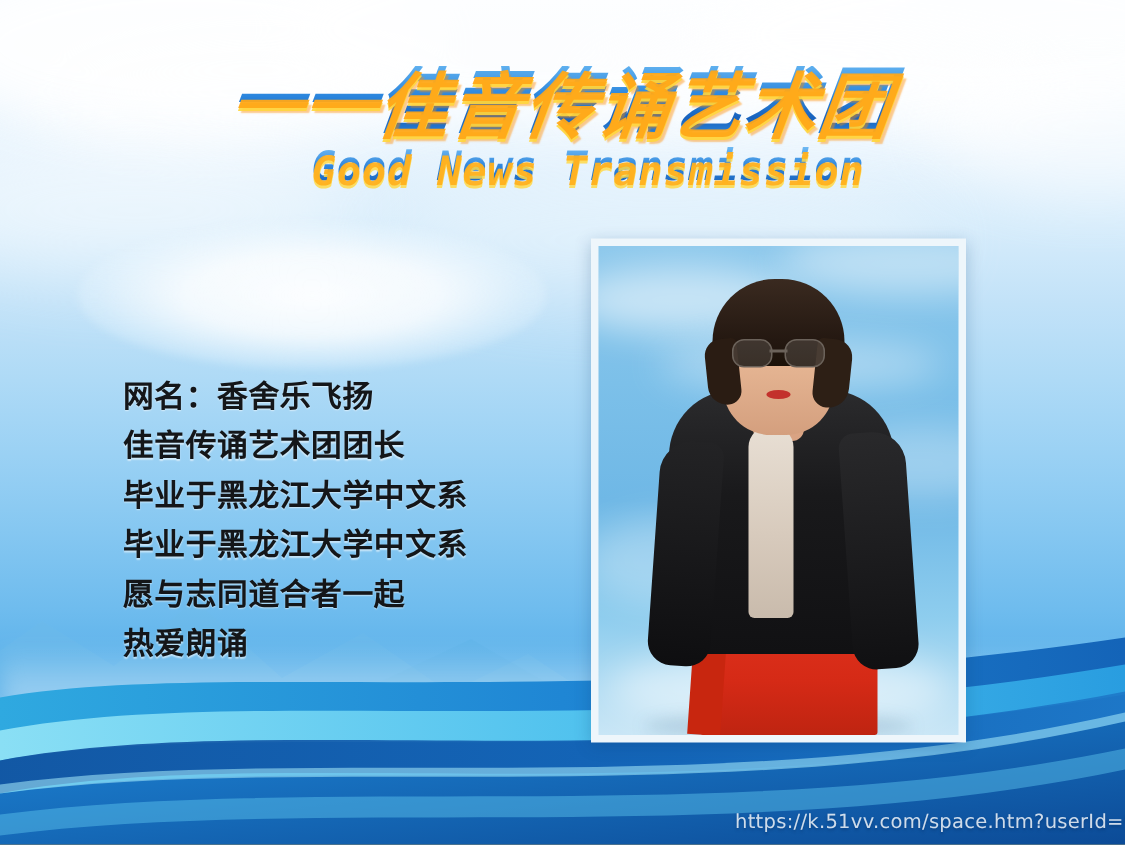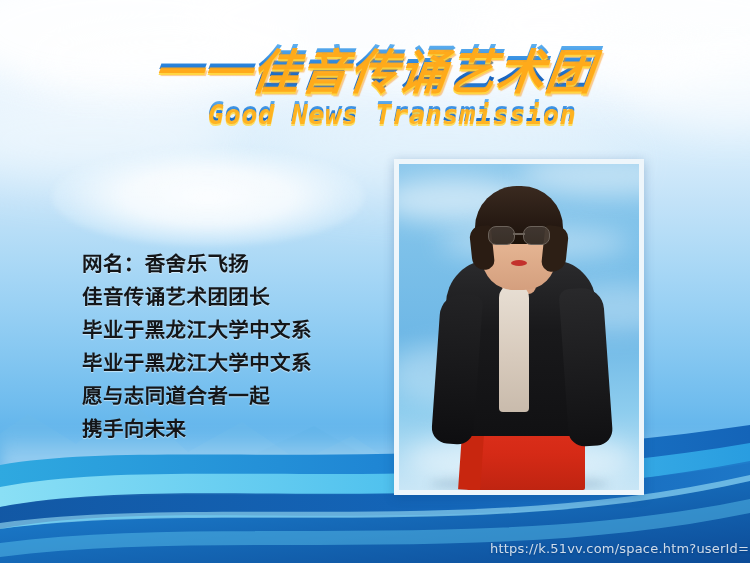--- a/index.html
+++ b/index.html
@@ -387,21 +387,21 @@
   </div>
 
   <div class="glow-ellipse"></div>
 
   <div class="bio">
     <div class="bio-line">网名：香舍乐飞扬</div>
     <div class="bio-line">佳音传诵艺术团团长</div>
     <div class="bio-line">毕业于黑龙江大学中文系</div>
     <div class="bio-line">毕业于黑龙江大学中文系</div>
     <div class="bio-line">愿与志同道合者一起</div>
-    <div class="bio-line">携手向未来</div>
+    <div class="bio-line">热爱朗诵</div>
   </div>
 
   <div class="photo-frame">
     <div class="photo-inner">
       <span class="ph-cloudwisp ph-w1"></span>
       <span class="ph-cloudwisp ph-w2"></span>
       <span class="ph-cloudwisp ph-w3"></span>
       <span class="ph-cloudwisp ph-w4"></span>
       <span class="ph-cloudwisp ph-w5"></span>
       <span class="ph-cloudwisp ph-w6"></span>

